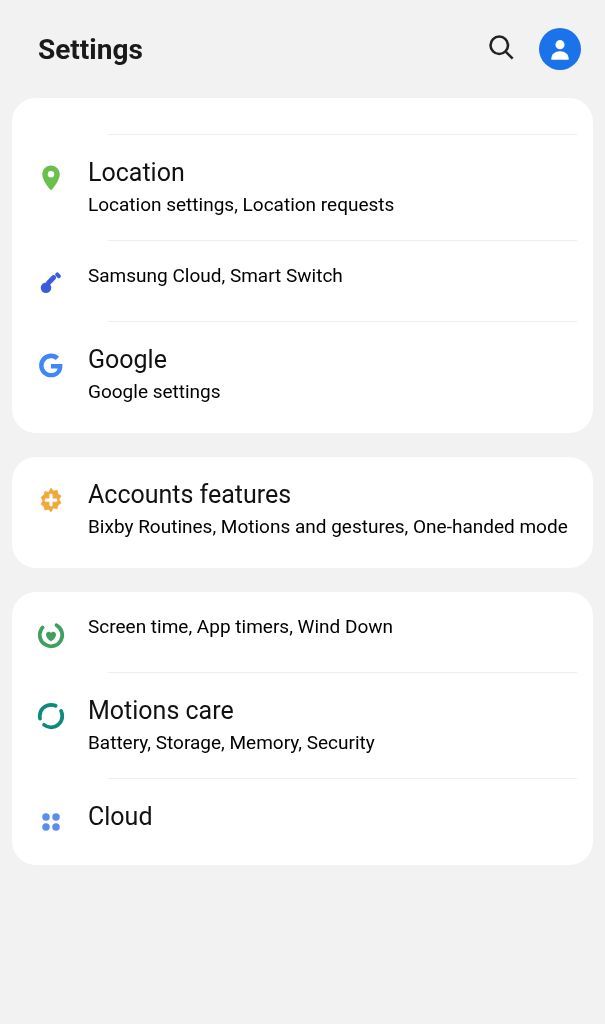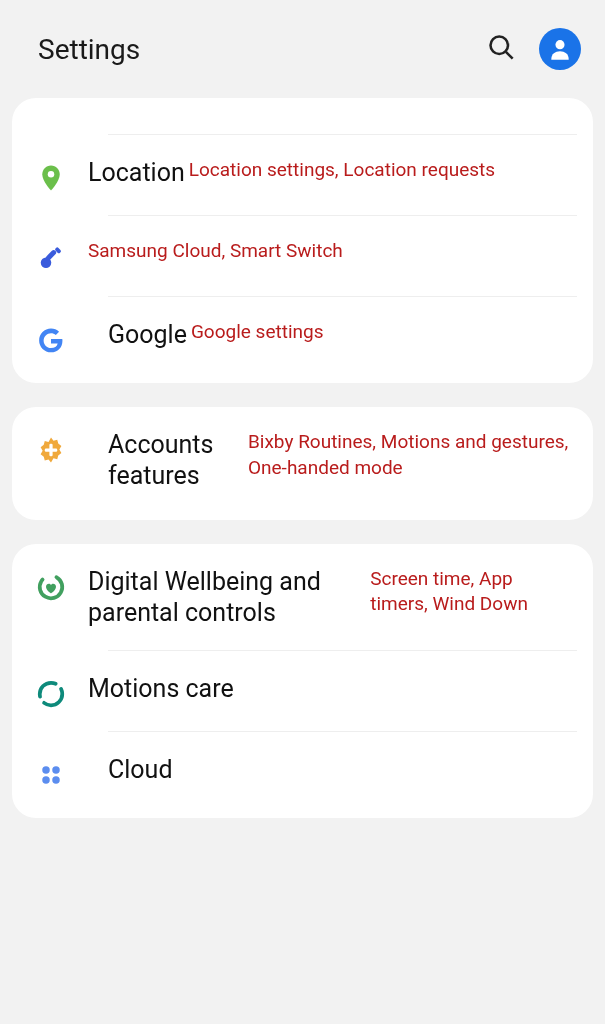--- a/index.html
+++ b/index.html
@@ -12,21 +12,21 @@
     position: relative;
   }
   .header {
     display: flex;
     align-items: center;
     justify-content: space-between;
     padding: 28px 24px 28px 38px;
   }
   .header-title {
     font-size: 28px;
-    font-weight: 400;
+    font-weight: 700;
     color: #1a1a1a;
   }
   .header-actions {
     display: flex;
     align-items: center;
     gap: 24px;
   }
   .search-icon svg { width: 28px; height: 28px; }
   .profile-icon {
     width: 42px; height: 42px;
@@ -68,40 +68,41 @@
     flex-shrink: 0;
     display: flex;
     align-items: center;
     justify-content: flex-start;
     padding-top: 6px;
   }
   .row-icon svg { width: 30px; height: 30px; }
   .row-text {
     flex: 1;
     display: flex;
+    flex-direction: column;
     gap: 4px;
   }
   .row-title {
     font-size: 25px;
     color: #111;
     font-weight: 400;
     line-height: 1.25;
   }
   .row-sub {
     font-size: 19px;
-    color: #b91c1c;
+    color: #000000;
     line-height: 1.35;
   }
   .divider {
     height: 1px;
     background: #eee;
     margin-left: 96px;
     margin-right: 16px;
   }
-  .card > .row:last-child { padding-bottom: 28px; gap: 20px; }
+  .card > .row:last-child { padding-bottom: 28px; }
 </style>
 </head>
 <body>
 
 <div class="header">
   <div class="header-title">Settings</div>
   <div class="header-actions">
     <div class="search-icon">
       <svg viewBox="0 0 24 24" fill="none" stroke="#222" stroke-width="2.2">
         <circle cx="10.5" cy="10.5" r="7.5"></circle>
@@ -185,21 +186,20 @@
 
 <div class="card">
   <div class="row">
     <div class="row-icon">
       <svg viewBox="0 0 24 24" fill="none">
         <circle cx="12" cy="12" r="9" stroke="#41a05f" stroke-width="3" stroke-dasharray="44 12" stroke-linecap="round" transform="rotate(-60 12 12)"></circle>
         <path d="M12 17s-4-2.5-4-5.3c0-1.4 1.1-2.4 2.3-2.4.9 0 1.4.5 1.7 1 .3-.5.8-1 1.7-1 1.2 0 2.3 1 2.3 2.4C16 14.5 12 17 12 17z" fill="#41a05f"></path>
       </svg>
     </div>
     <div class="row-text">
-      <div class="row-title">Digital Wellbeing and parental controls</div>
       <div class="row-sub">Screen time, App timers, Wind Down</div>
     </div>
   </div>
   <div class="divider"></div>
 
   <div class="row">
     <div class="row-icon">
       <svg viewBox="0 0 24 24" fill="none">
         <circle cx="12" cy="12" r="9" stroke="#0e8a7b" stroke-width="3" stroke-dasharray="20 6 20 6" stroke-linecap="round"></circle>
         <path d="M8 12l3 3 5-6" stroke="#0e8a7b" stroke-width="2.2" fill="none" stroke-linecap="round" stroke-linejoin="round" opacity="0"></path>
@@ -226,20 +226,21 @@
         <path d="M12 9l2.5 2.5M12 9l-2.5 2.5M12 15l2.5-2.5M12 15l-2.5-2.5" stroke="#0e8a7b" stroke-width="0"></path>
         <path d="M12 7l-1 5h2l-1 5" stroke="#0e8a7b" stroke-width="0"></path>
         <circle cx="12" cy="12" r="2.2" fill="#0e8a7b" opacity="0"></circle>
 
         <path d="M15.5 9.5A5 5 0 0 0 8 13" stroke="#0e8a7b" stroke-width="2" stroke-linecap="round" fill="none" opacity="0"></path>
         <path d="M8.5 14.5A5 5 0 0 0 16 11" stroke="#0e8a7b" stroke-width="2" stroke-linecap="round" fill="none" opacity="0"></path>
       </svg>
     </div>
     <div class="row-text">
       <div class="row-title">Motions care</div>
+      <div class="row-sub">Battery, Storage, Memory, Security</div>
     </div>
   </div>
   <div class="divider"></div>
 
   <div class="row">
     <div class="row-icon">
       <svg viewBox="0 0 24 24" fill="#5b8def">
         <circle cx="8" cy="8" r="3"></circle>
         <circle cx="16" cy="8" r="3"></circle>
         <circle cx="8" cy="16" r="3"></circle>

